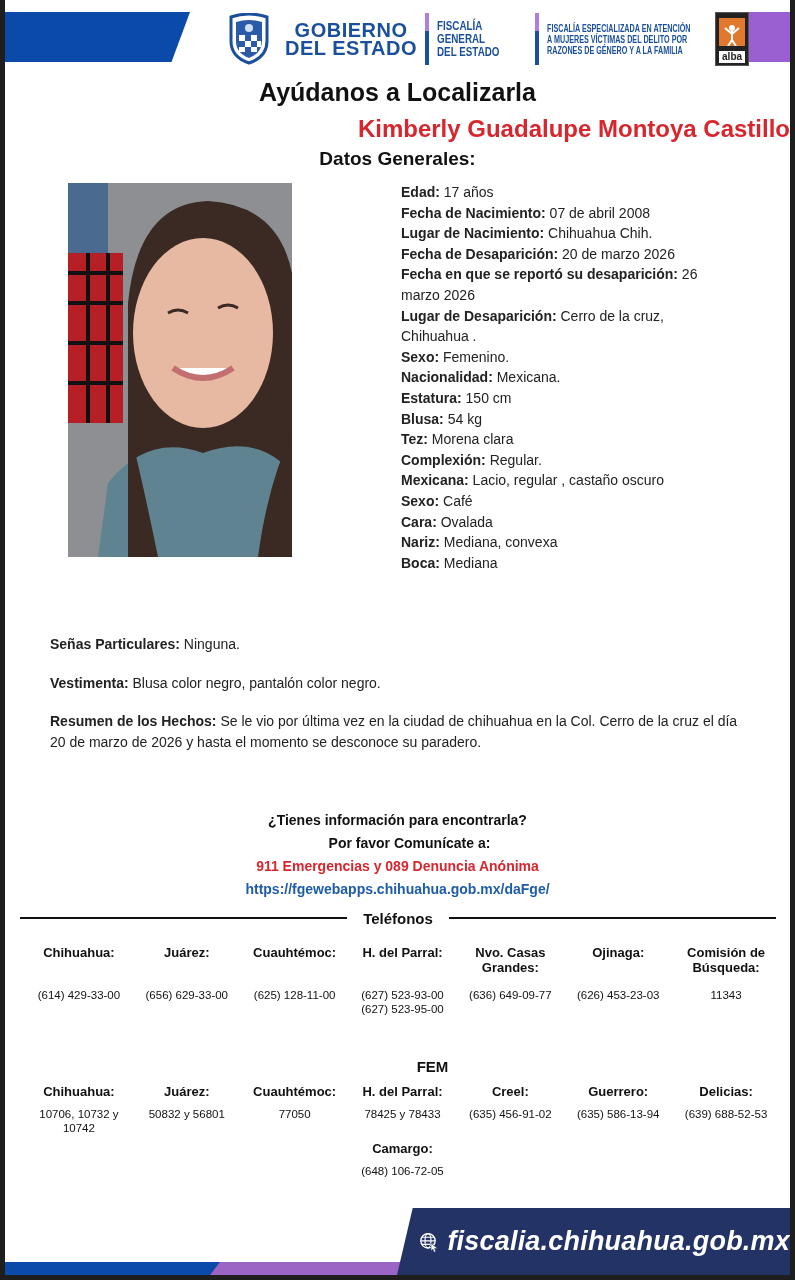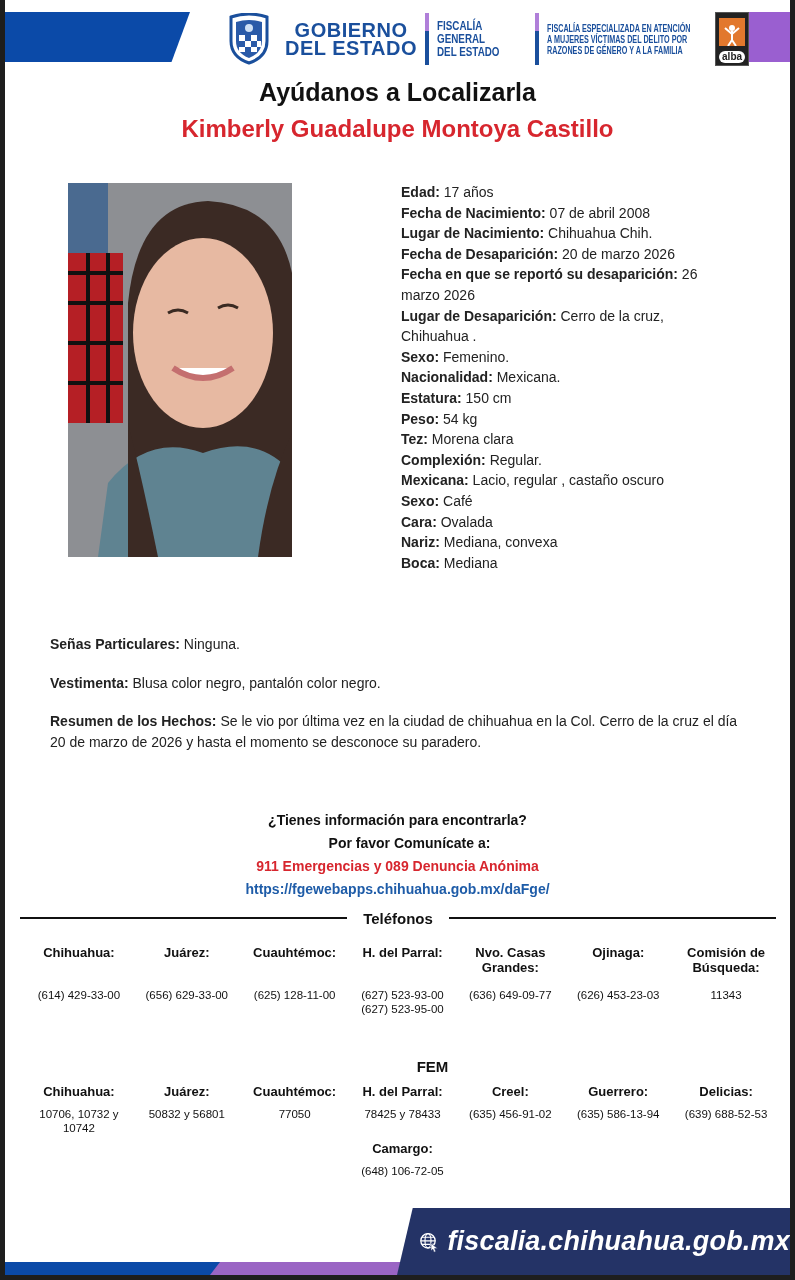--- a/index.html
+++ b/index.html
@@ -8,23 +8,23 @@
   .top-bar-left { position:absolute; left:0; top:12px; width:185px; height:50px; background:#0b4aa8; clip-path:polygon(0 0,100% 0,90% 100%,0 100%); }
   .top-bar-right { position:absolute; left:728px; top:12px; width:57px; height:50px; background:#9a5fd0; clip-path:polygon(8% 0,100% 0,100% 100%,0 100%); }
   .logos { position:absolute; left:222px; top:10px; height:58px; display:flex; align-items:center; }
   .shield { width:44px; height:52px; }
   .gob { margin-left:14px; color:#1a4f9c; font-weight:bold; font-size:20px; line-height:18px; text-align:center; letter-spacing:0.5px; }
   .vbar { width:4px; height:52px; margin:0 8px; background:linear-gradient(#b07fd9 0%,#b07fd9 35%,#1a4f9c 35%,#1a4f9c 100%); }
   .fge { color:#1a4f9c; font-weight:bold; font-size:12px; line-height:13px; font-family:"Liberation Sans Narrow","Liberation Sans",sans-serif; transform:scaleX(0.82); transform-origin:left center; width:90px; }
   .fem { color:#1a4f9c; font-weight:bold; font-size:10px; line-height:11px; transform:scaleX(0.72); transform-origin:left center; width:200px; margin-right:-44px; }
   .alba { width:32px; height:52px; background:#222; border:1px solid #555; margin-left:12px; position:relative; }
   .alba .sun { position:absolute; left:3px; top:5px; width:26px; height:28px; background:#e2782d; }
-  .alba .txt { position:absolute; left:0; right:0; bottom:2px; background:#fff; color:#222; font-size:10px; font-weight:bold; text-align:center; margin:0 3px; line-height:12px;border-radius:6px; }
+  .alba .txt { position:absolute; left:0; right:0; bottom:2px; background:#fff; color:#222; font-size:10px; font-weight:bold; text-align:center; margin:0 3px; line-height:12px; }
   .title { position:absolute; left:0; width:785px; text-align:center; top:78px; font-size:25px; font-weight:bold; color:#111; }
-  .name { position:absolute; left:0; width:785px; text-align:center; top:115px; font-size:24px; font-weight:bold; color:#d7262e; }
+  .name { position:absolute; left:0; width:785px; text-align:right; top:115px; font-size:24px; font-weight:bold; color:#d7262e; }
   .subtitle { position:absolute; left:0; width:785px; text-align:center; top:148px; font-size:19px; font-weight:bold; color:#111; }
   .photo { position:absolute; left:63px; top:183px; width:224px; height:374px; overflow:hidden; background:#8a8a8a; }
   .details { position:absolute; left:396px; top:182px; width:300px; font-size:14px; line-height:20.6px; color:#222; }
   .details .lbl { font-weight:bold; }
   .extra { position:absolute; left:45px; width:700px; font-size:14px; line-height:21px; color:#222; }
   .extra .lbl { font-weight:bold; }
   .cta { position:absolute; left:0; width:785px; text-align:center; font-size:14px; font-weight:bold; }
   .phones-head { position:absolute; top:906px; left:15px; width:756px; height:24px; display:flex; align-items:center; }
   .phones-head .line { flex:1; height:2px; background:#111; }
   .phones-head .label { padding:0 16px; font-size:15px; font-weight:bold; color:#111; }
@@ -79,20 +79,21 @@
           <circle cx="13" cy="10" r="3" fill="#fff"></circle>
           <path d="M13 13 L13 22 M13 16 L6 10 M13 16 L20 10 M13 22 L9 28 M13 22 L17 28" stroke="#fff" stroke-width="2" fill="none"></path>
         </svg>
       </div>
       <div class="txt">alba</div>
     </div>
   </div>
 
   <div class="title">Ayúdanos a Localizarla</div>
   <div class="name">Kimberly Guadalupe Montoya Castillo</div>
+  <div class="subtitle">Datos Generales:</div>
 
   <div class="photo">
     <svg width="224" height="374" viewBox="0 0 224 374">
       <rect width="224" height="374" fill="#8d8f93"></rect>
       <rect x="0" y="0" width="40" height="80" fill="#4a6a90"></rect>
       <rect x="0" y="70" width="55" height="170" fill="#b51f25"></rect>
       <path d="M0 90 L55 90 M0 120 L55 120 M0 160 L55 160 M0 200 L55 200 M20 70 L20 240 M40 70 L40 240" stroke="#111" stroke-width="4"></path>
       <path d="M60 374 L60 120 Q70 20 140 18 Q210 22 224 90 L224 374 Z" fill="#3b2a24"></path>
       <ellipse cx="135" cy="150" rx="70" ry="95" fill="#e7b9a2"></ellipse>
       <path d="M100 130 q10 -6 20 0" stroke="#3a2a22" stroke-width="3" fill="none"></path>
@@ -107,21 +108,21 @@
   <div class="details">
     <div><span class="lbl">Edad:</span><span> 17 años</span></div>
     <div><span class="lbl">Fecha de Nacimiento:</span><span> 07 de abril 2008</span></div>
     <div><span class="lbl">Lugar de Nacimiento:</span><span> Chihuahua Chih.</span></div>
     <div><span class="lbl">Fecha de Desaparición:</span><span>  20 de marzo 2026</span></div>
     <div><span class="lbl">Fecha en que se reportó su desaparición:</span><span> 26 marzo 2026</span></div>
     <div><span class="lbl">Lugar de Desaparición:</span><span> Cerro de la cruz, Chihuahua .</span></div>
     <div><span class="lbl">Sexo:</span><span> Femenino.</span></div>
     <div><span class="lbl">Nacionalidad:</span><span> Mexicana.</span></div>
     <div><span class="lbl">Estatura:</span><span> 150 cm</span></div>
-    <div><span class="lbl">Peso:</span><span> 54 kg</span></div>
+    <div><span class="lbl">Blusa:</span><span> 54 kg</span></div>
     <div><span class="lbl">Tez:</span><span> Morena clara</span></div>
     <div><span class="lbl">Complexión:</span><span> Regular.</span></div>
     <div><span class="lbl">Mexicana:</span><span> Lacio, regular , castaño oscuro</span></div>
     <div><span class="lbl">Sexo:</span><span> Café</span></div>
     <div><span class="lbl">Cara:</span><span> Ovalada</span></div>
     <div><span class="lbl">Nariz:</span><span> Mediana, convexa</span></div>
     <div><span class="lbl">Boca:</span><span> Mediana</span></div>
   </div>
 
   <div class="extra" style="top:634px;"><span class="lbl">Señas Particulares:</span><span> Ninguna.</span></div>

